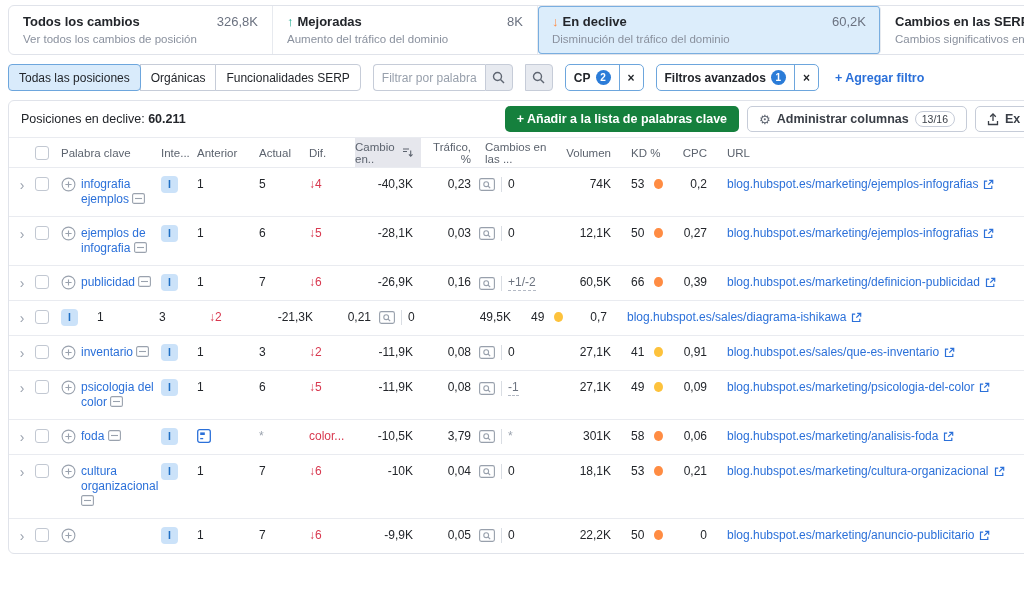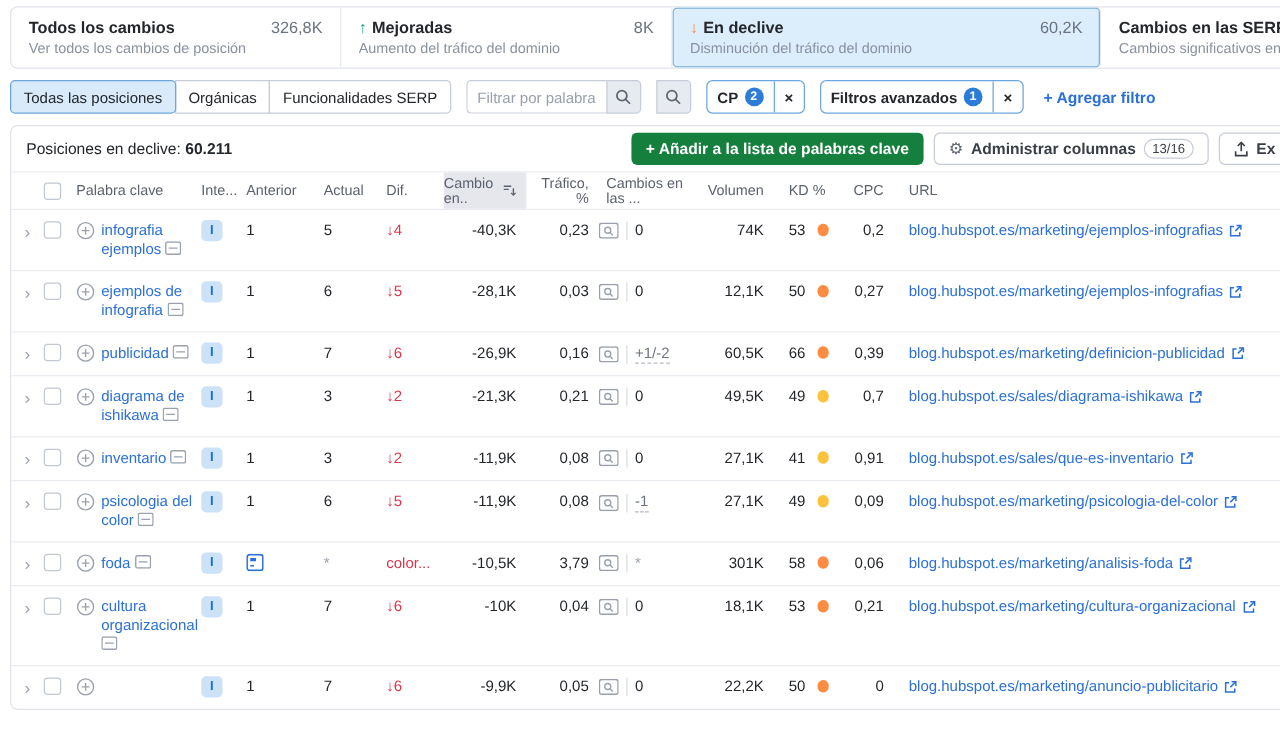--- a/index.html
+++ b/index.html
@@ -421,34 +421,20 @@
     </span>
   </div>
 
   <div class="tr">
     <span class="td c-exp">
           <span class="chev">›</span>
         </span>
     <span class="td c-check">
           <span class="cb"></span>
         </span>
-    <span class="td c-kw">
-      <span class="kwwrap">
-        <svg class="ic" width="15" height="15" viewBox="0 0 15 15" style="margin-top:0;">
-              <circle cx="7.5" cy="7.5" r="6.4" fill="none" stroke="#9aa2ae" stroke-width="1.1"></circle>
-              <path d="M7.5 4.4v6.2M4.4 7.5h6.2" stroke="#9aa2ae" stroke-width="1.1"></path>
-            </svg>
-        <span class="kw-text"><a class="kw">diagrama de ishikawa</a>
-          <svg class="ic" width="13" height="11" viewBox="0 0 13 11" style="margin-bottom:-1px;">
-                <rect x="0.6" y="0.6" width="11.8" height="9.8" rx="1.5" fill="none" stroke="#9aa2ae" stroke-width="1.1"></rect>
-                <path d="M3 5.5h7" stroke="#9aa2ae" stroke-width="1.1"></path>
-              </svg>
-        </span>
-      </span>
-    </span>
     <span class="td c-int">
           <span class="badge-i">I</span>
         </span>
     <span class="td c-ant">
       <span>1</span>
 
     </span>
     <span class="td c-act">
           <span>3</span>
         </span>

